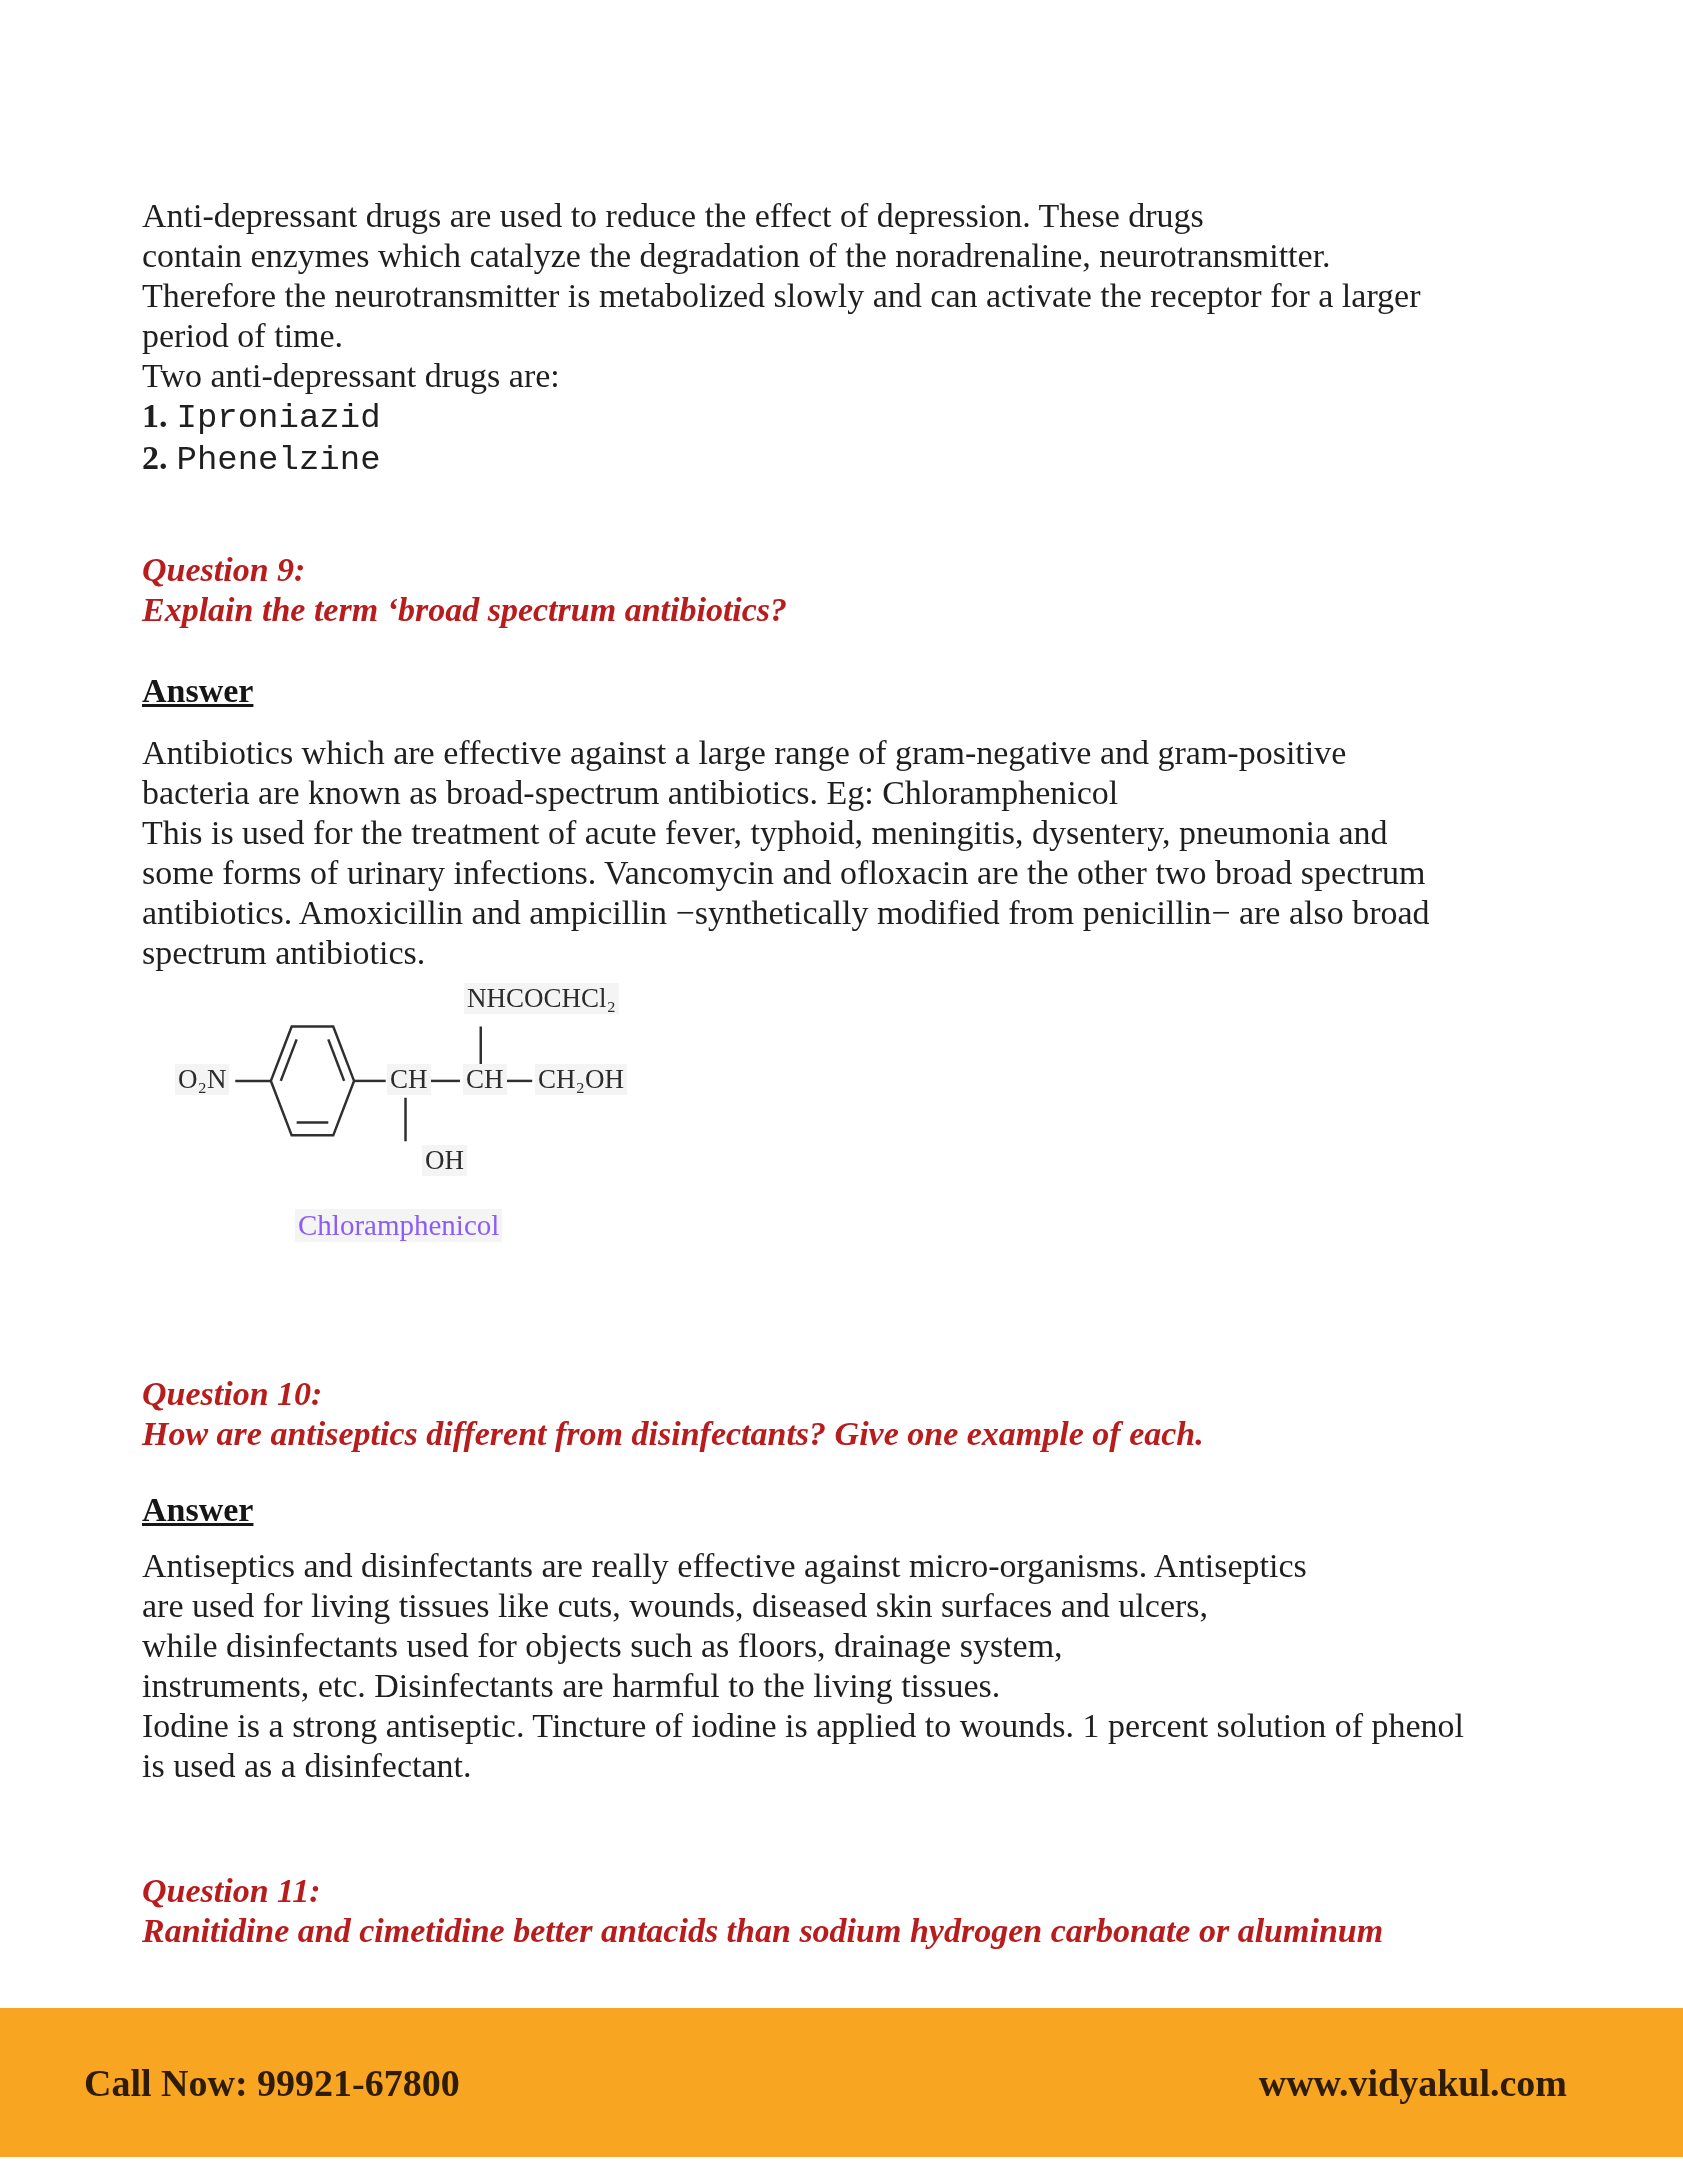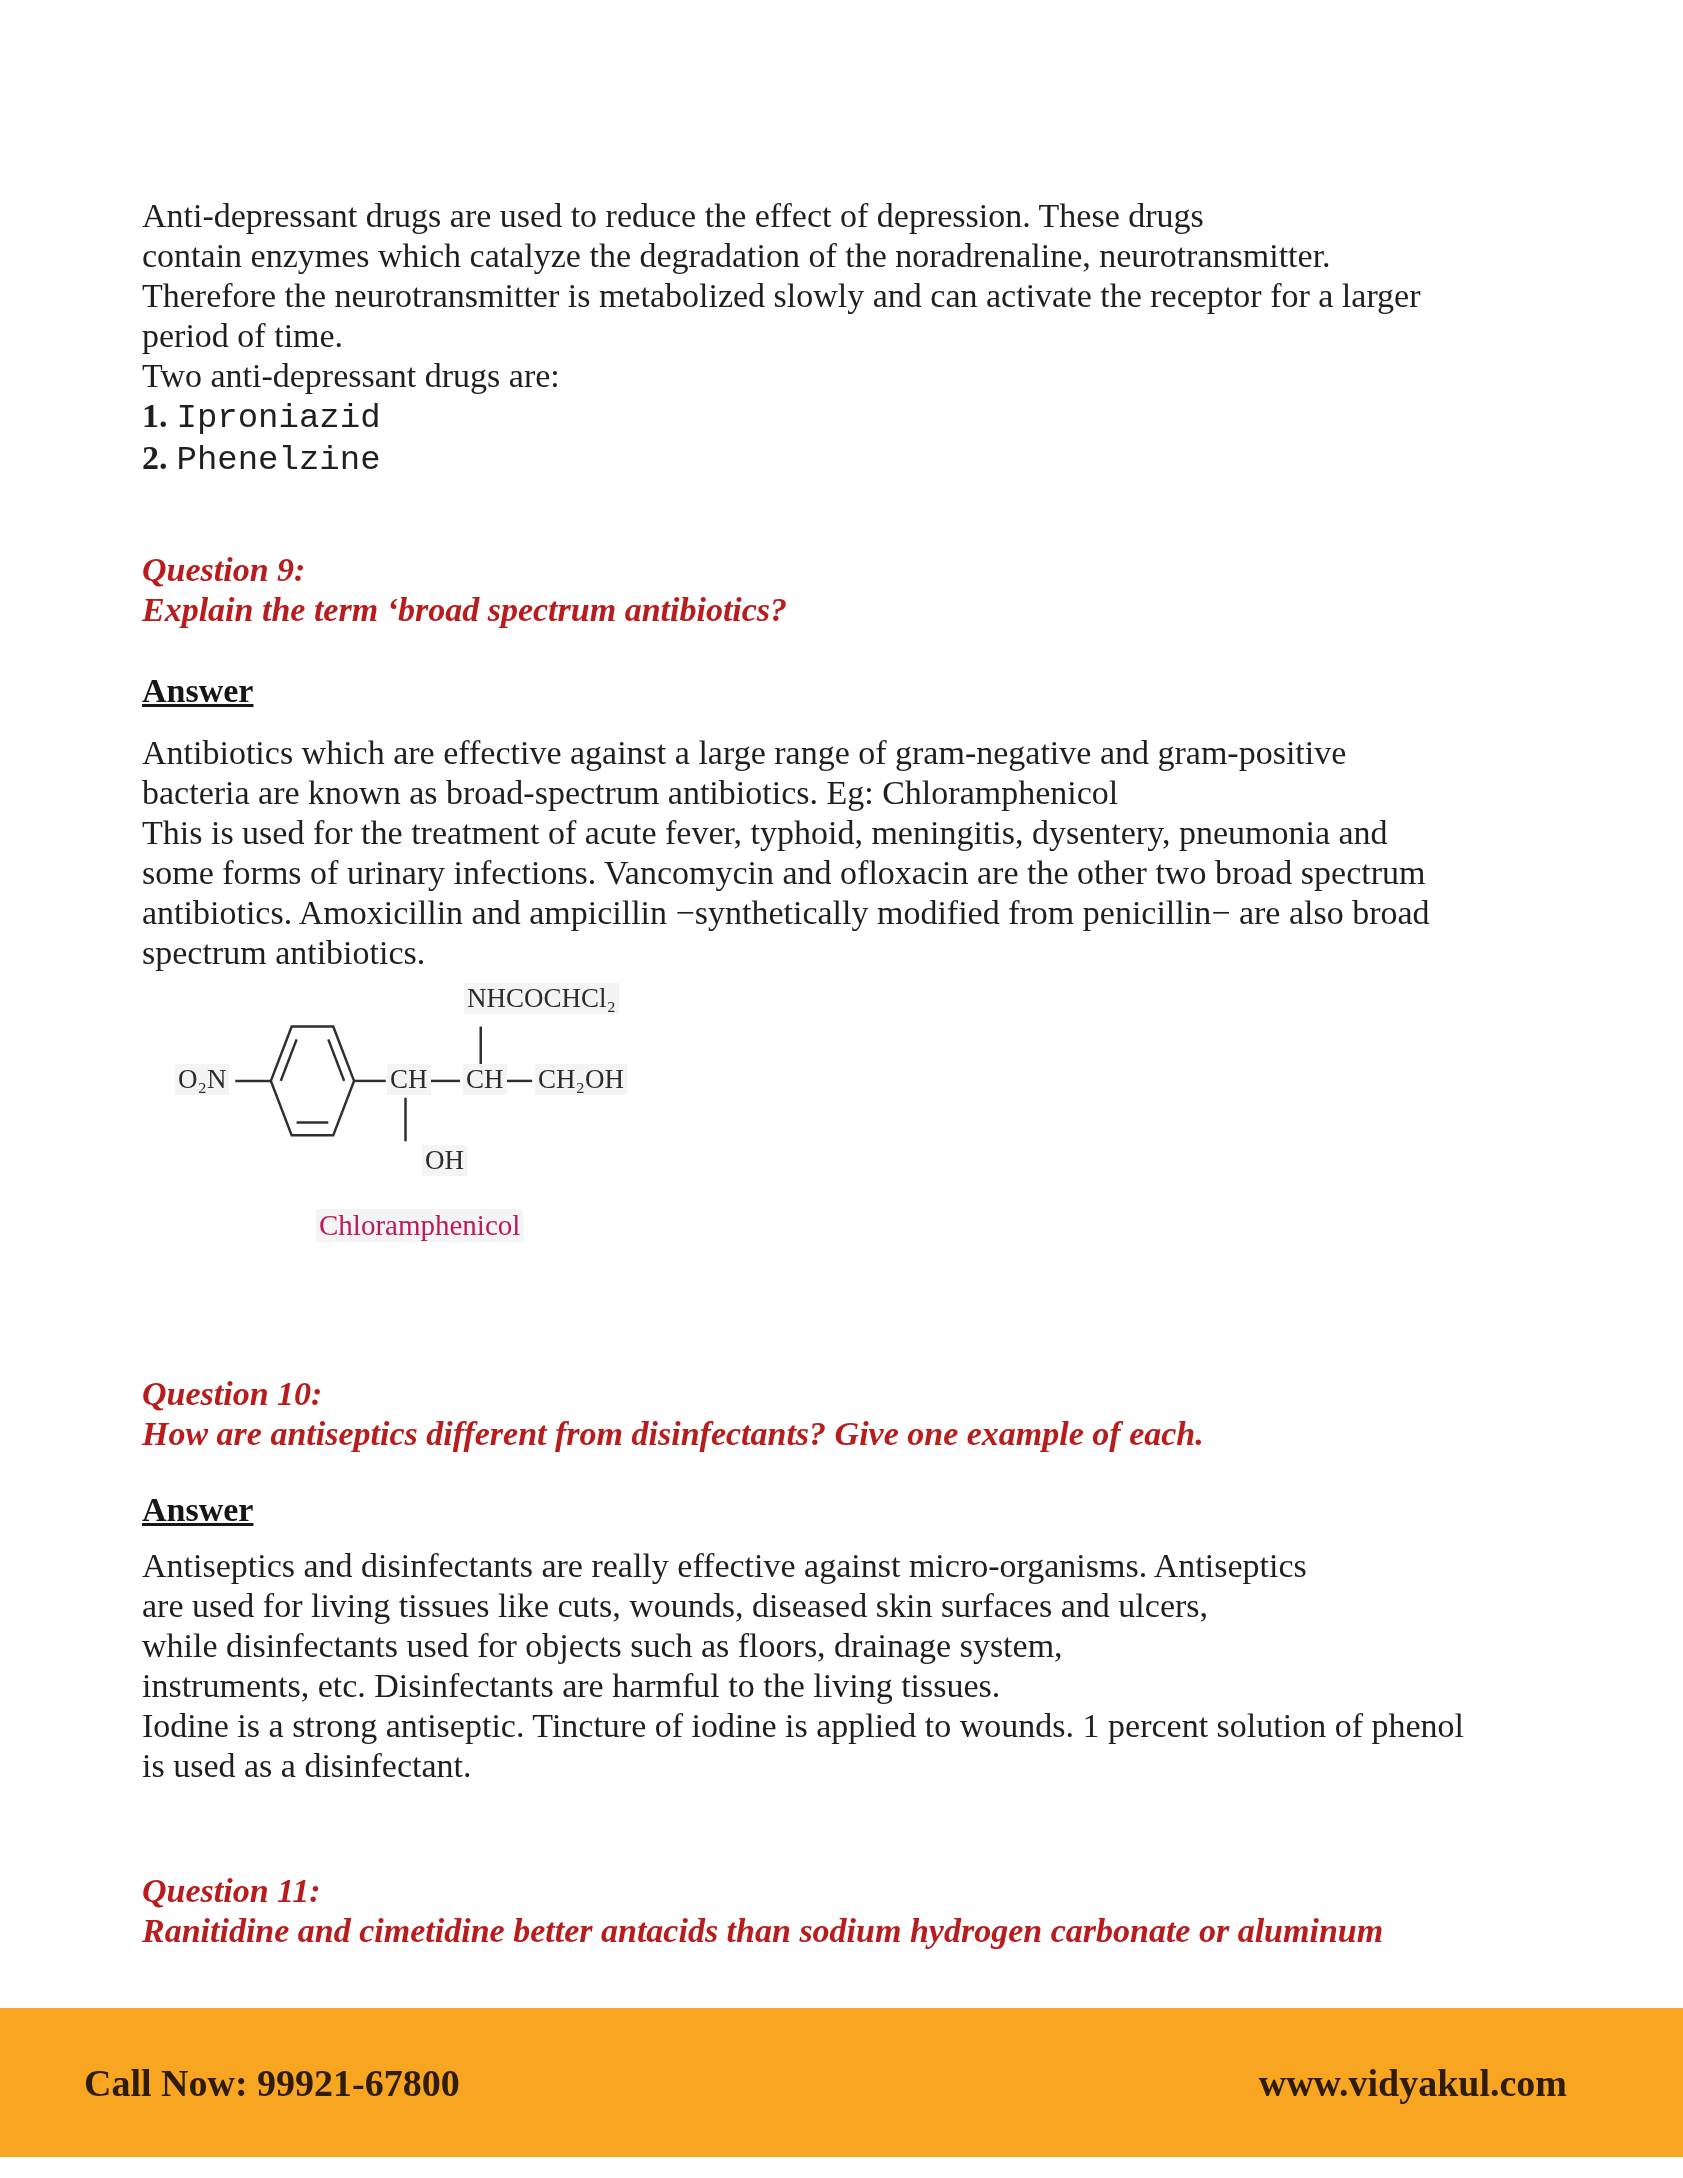--- a/index.html
+++ b/index.html
@@ -20,21 +20,21 @@
   .s-text {
     position:absolute; font-size:27px; color:#2b2b2b;
     background:#f4f4f4; padding:0 3px; white-space:nowrap;
   }
   .s-nitro  { left:36px;  top:89px; }
   .s-ch1    { left:248px; top:89px; }
   .s-ch2    { left:324px; top:89px; }
   .s-ch2oh  { left:396px; top:89px; }
   .s-oh     { left:248px; top:170px;margin-left:35px; }
   .s-amide  { left:325px; top:8px; }
-  .s-caption{ left:156px; top:234px; font-size:29px; color:#be185d;margin-left:21px; }
+  .s-caption{ left:156px; top:234px; font-size:29px; color:#8b5cf6; }
 
   
   .footer {
     position:absolute; left:0; top:2008px; width:1683px; height:149px;
     background:#f8a522; display:flex; align-items:center; justify-content:space-between;
     box-sizing:border-box; padding:0 116px 0 84px;gap:36px;
   }
   .footer-text { font-size:38px; font-weight:bold; color:#2e1c04; white-space:nowrap; }
 </style>
 </head>

